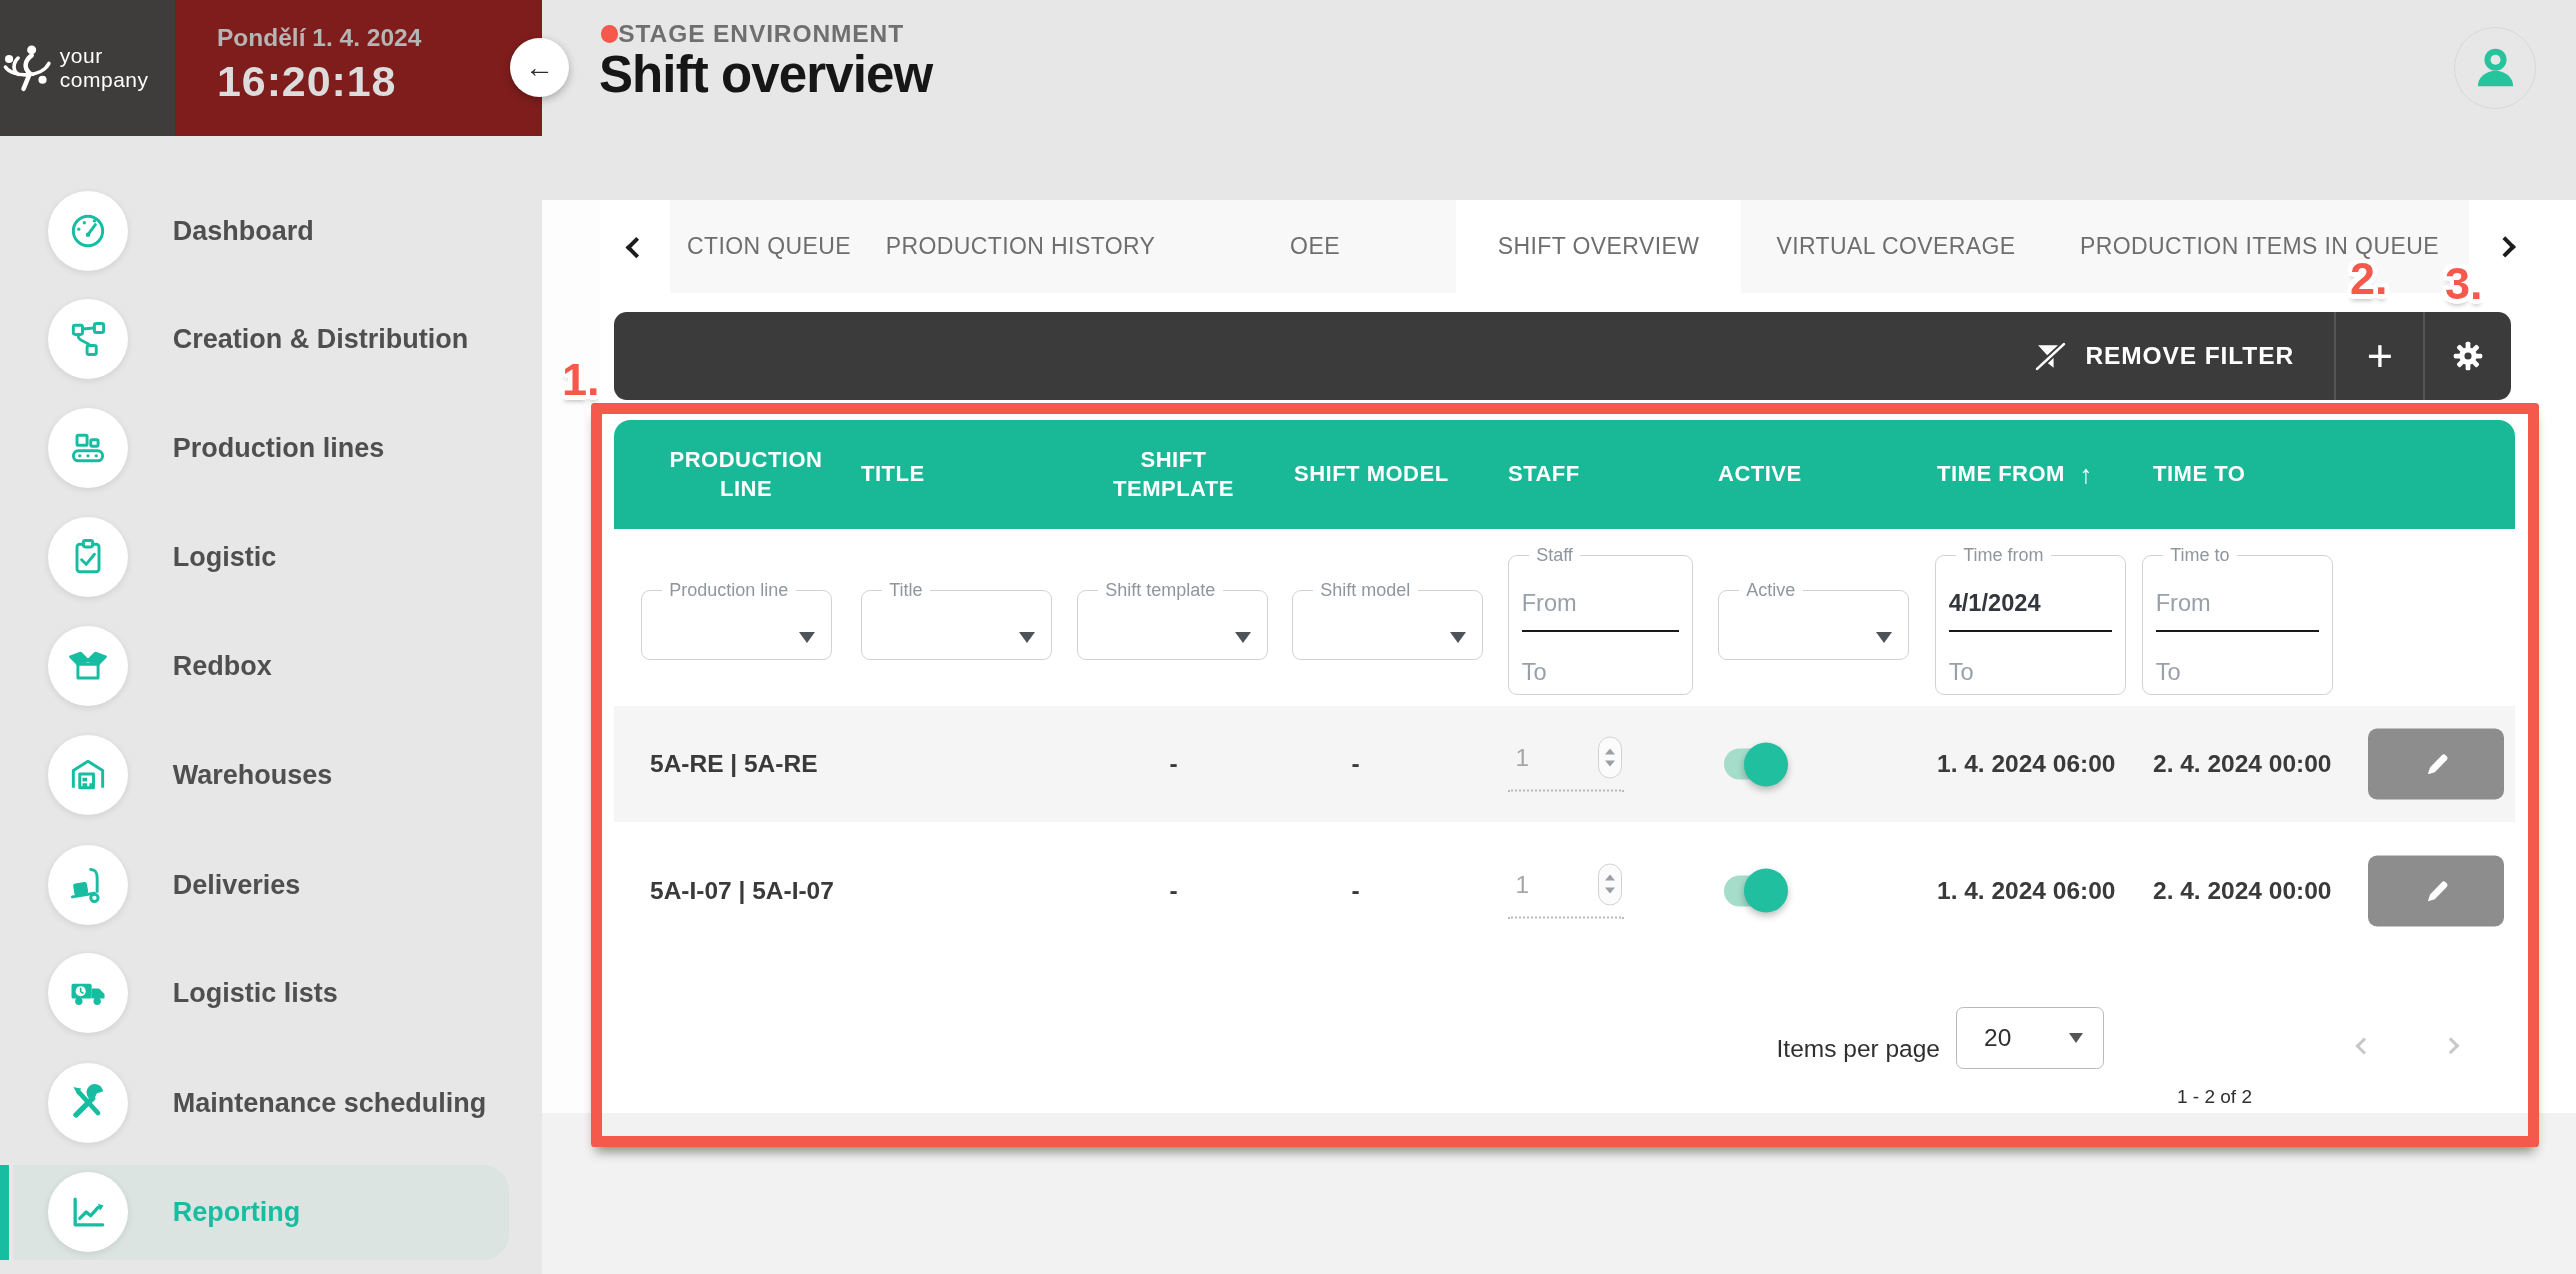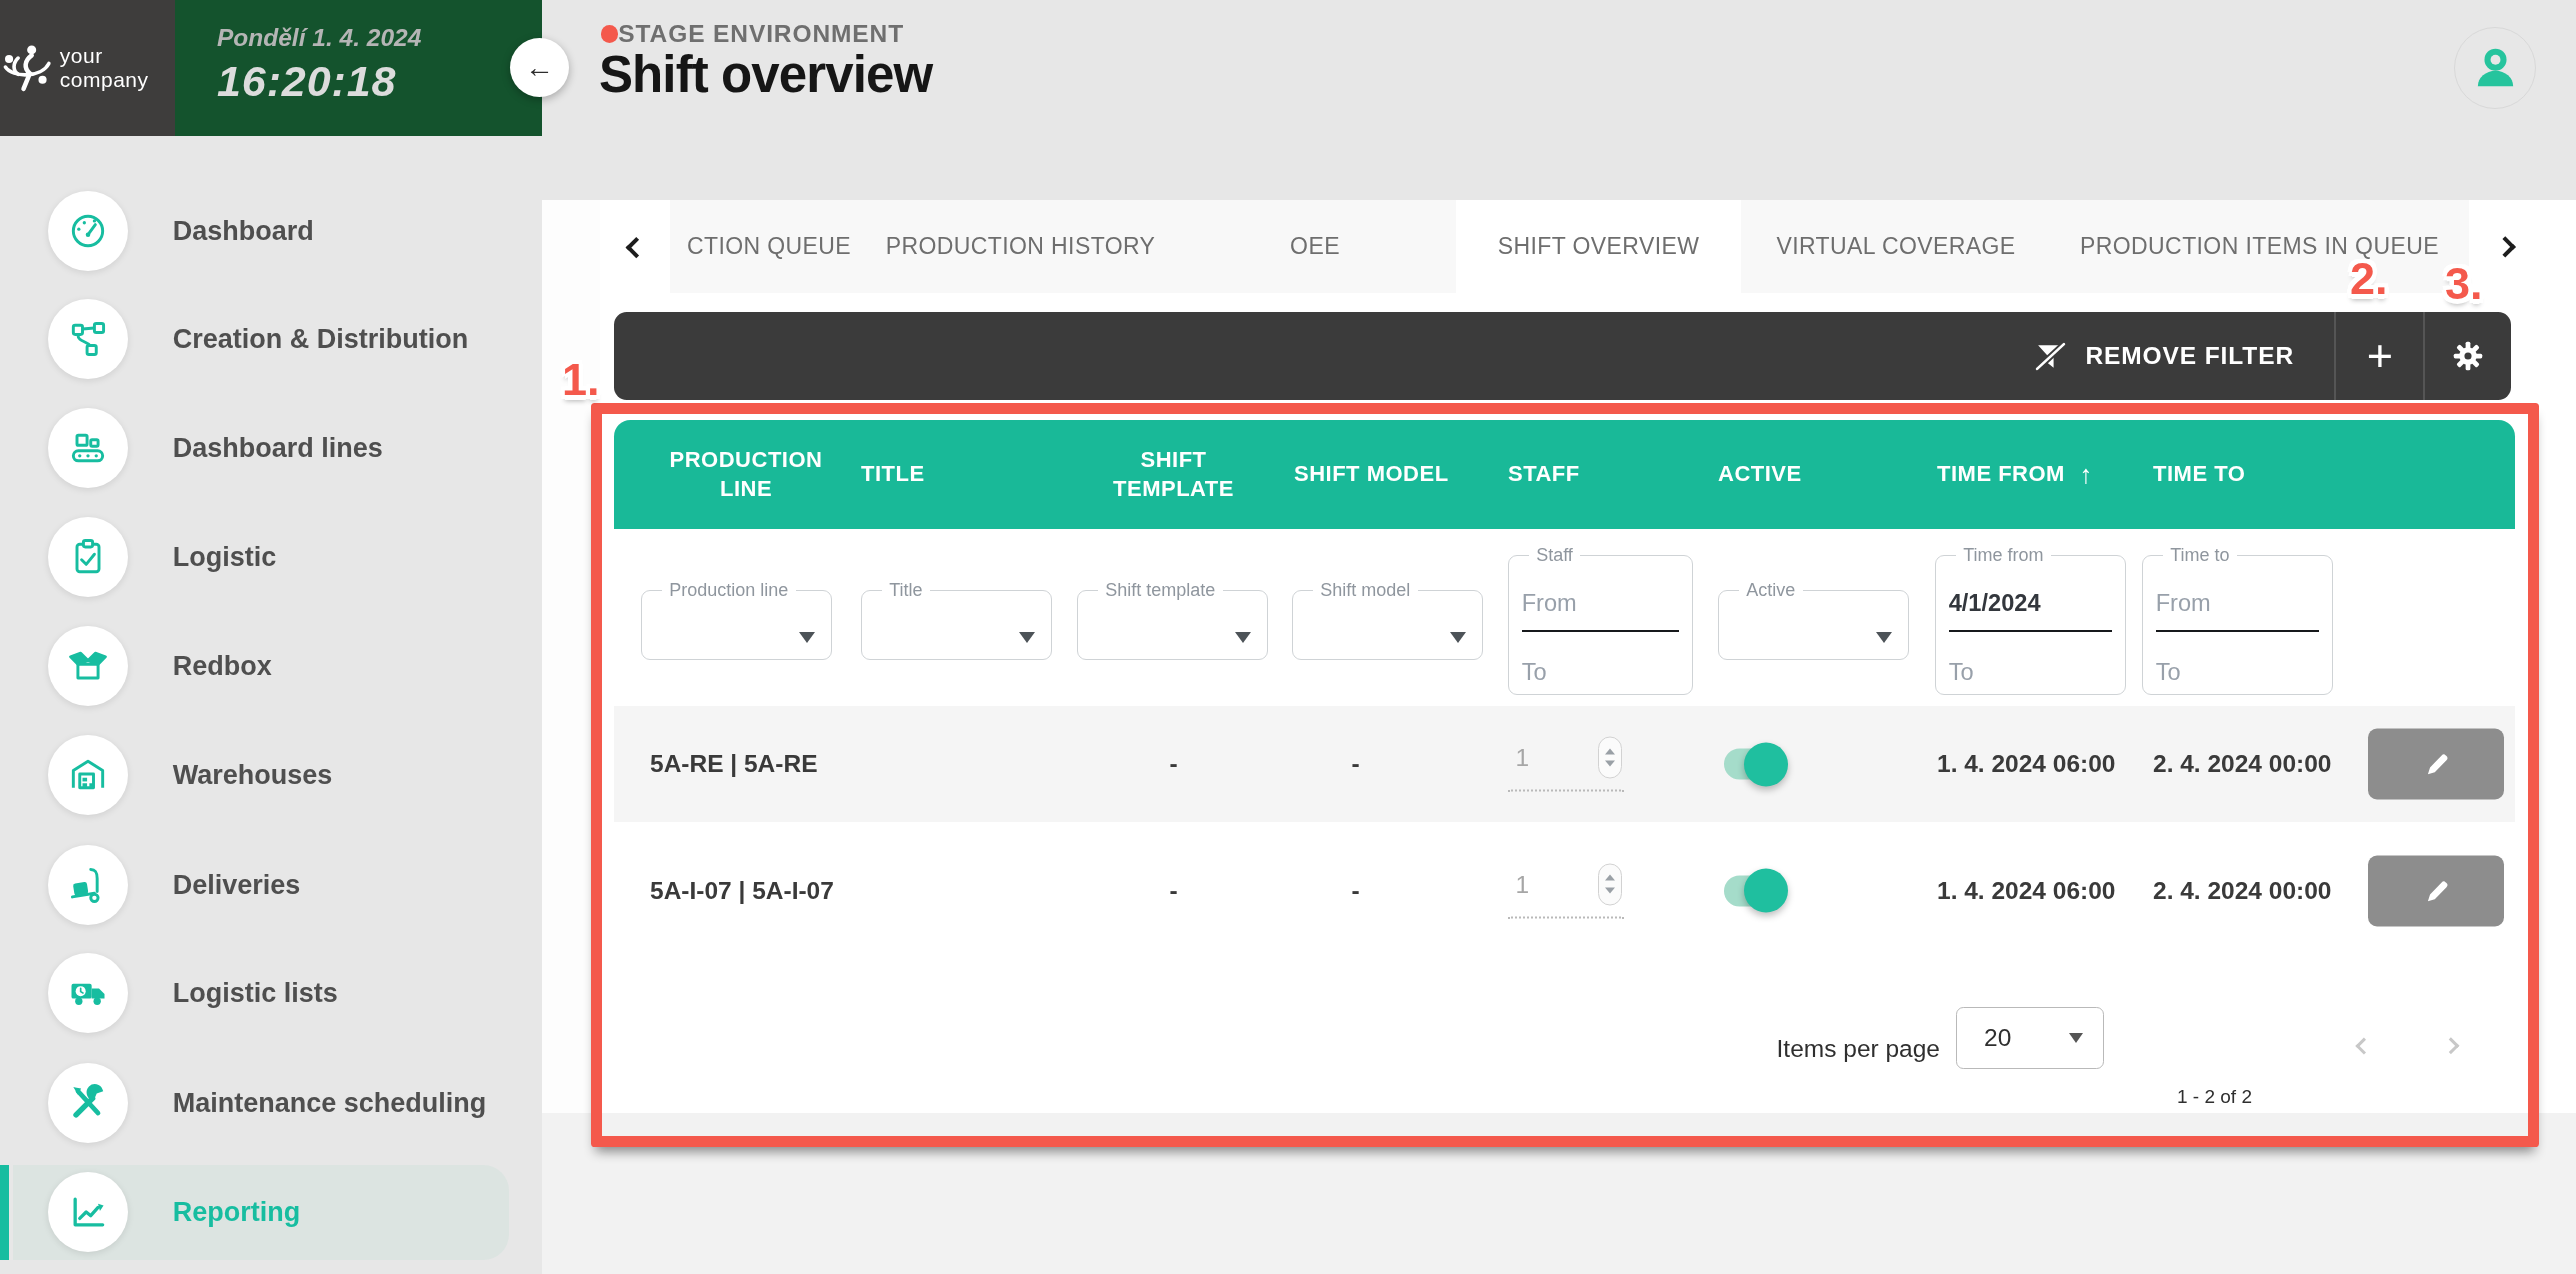--- a/index.html
+++ b/index.html
@@ -3,21 +3,21 @@
 <meta charset="utf-8">
 <style>
   html,body{margin:0;padding:0;background:#e9e9e9;}
   *{box-sizing:border-box;font-family:"Liberation Sans",sans-serif;}
   .win{position:relative;width:2576px;height:1274px;overflow:hidden;background:#f2f2f2;}
   .abs{position:absolute;}
 
   
   .logo-box{left:0;top:0;width:175px;height:136px;background:#3e3d3c;display:flex;flex-direction:row;align-items:center;justify-content:center;gap:5.5px;}
   .logo-txt{color:#fff;font-size:21px;letter-spacing:0.5px;}
-  .dt-box{left:175px;top:0;width:367px;height:136px;background:#14532d;padding:23.6px 0 0 42px;font-style:italic;}
+  .dt-box{left:175px;top:0;width:367px;height:136px;background:#7f1d1d;padding:23.6px 0 0 42px;}
   .date{color:#b5b5b5;font-size:24.5px;font-weight:600;}
   .time{color:#dcdcdc;font-size:43px;font-weight:800;letter-spacing:0.9px;margin-top:5.5px;}
   .back-btn{left:510px;top:38px;width:59px;height:59px;border-radius:50%;background:#fff;box-shadow:0 2.7px 9px rgba(0,0,0,.28);display:flex;align-items:center;justify-content:center;font-size:29px;font-weight:700;color:#2d2d2d;z-index:30;cursor:pointer;}
 
   
   .sidebar{left:0;top:136px;width:542px;height:1138px;background:#e7e7e7;}
   .side-item{position:absolute;left:12.7px;width:496px;height:95px;cursor:pointer;}
   .side-item.active{background:#dce4e1;border-radius:0 25.5px 25.5px 0;}
   .active-bar{position:absolute;left:-12.7px;top:0;width:9px;height:95px;background:#17bda0;}
   .ic-circle{position:absolute;left:35px;top:7.3px;width:80px;height:80px;border-radius:50%;background:#fff;box-shadow:0 1.8px 7.3px rgba(0,0,0,.10);display:flex;align-items:center;justify-content:center;}
@@ -152,21 +152,21 @@
       <span class="ic-circle">
         <svg width="44" height="44" viewBox="0 0 48 48" fill="none" stroke="#17bda0" stroke-width="3.2" stroke-linejoin="round">
           <rect x="12" y="10" width="11" height="11" rx="1.5"></rect>
             <rect x="27" y="15" width="8" height="7" rx="1.5"></rect>
           <rect x="8" y="27" width="32" height="11" rx="5.5"></rect>
           <circle cx="15" cy="32.5" r="1.8" fill="#17bda0" stroke="none"></circle>
             <circle cx="24" cy="32.5" r="1.8" fill="#17bda0" stroke="none"></circle>
             <circle cx="33" cy="32.5" r="1.8" fill="#17bda0" stroke="none"></circle>
         </svg>
         </span>
-      <span class="side-label">Dashboard lines</span>
+      <span class="side-label">Production lines</span>
     </div>
     <div class="side-item" style="top:374px;">
       <span class="ic-circle">
         <svg width="44" height="44" viewBox="0 0 48 48" fill="none" stroke="#17bda0" stroke-width="3.2" stroke-linejoin="round" stroke-linecap="round">
           <rect x="12" y="10" width="24" height="30" rx="3"></rect>
             <rect x="19" y="6" width="10" height="7" rx="2" fill="#fff"></rect>
           <path d="M17,27 l5,5 l9,-11"></path>
         </svg>
         </span>
       <span class="side-label">Logistic</span>

